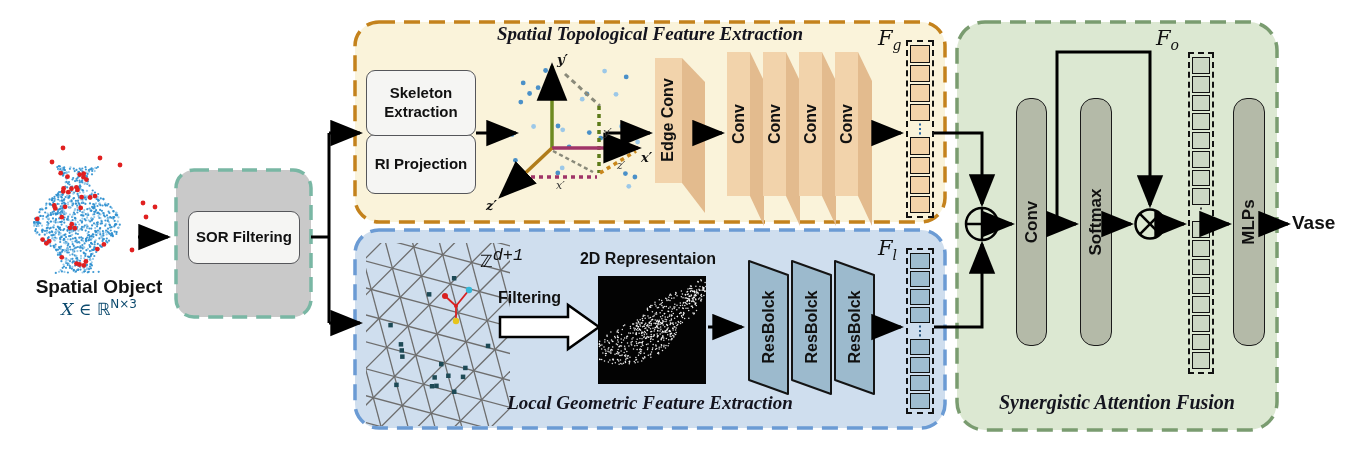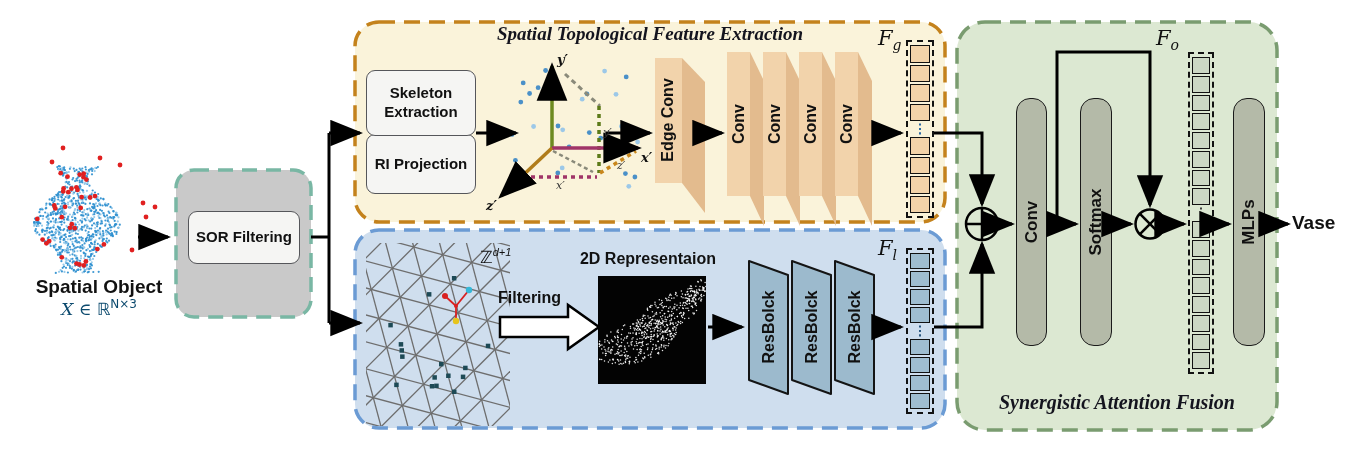--- a/index.html
+++ b/index.html
@@ -1905,33 +1905,36 @@
   <div class="vlabel z10" style="left:739px;top:124px;font-size:16px;">Conv</div>
   <div class="vlabel z10" style="left:775px;top:124px;font-size:16px;">Conv</div>
   <div class="vlabel z10" style="left:811px;top:124px;font-size:16px;">Conv</div>
   <div class="vlabel z10" style="left:847px;top:124px;font-size:16px;">Conv</div>
 
   <div class="abs z10 flabel" style="left:878px;top:26px;">
     <span>F</span><sub>g</sub>
   </div>
 
   <div class="abs z10" style="left:480px;top:246px;font-family:'DejaVu Sans',sans-serif;font-size:17px;color:#111;">
-    <span>ℤ</span><sup style="font-size:11px;font-style:italic;font-family:Liberation Sans, sans-serif;">d+1</sup>
+    <span>ℤ</span><sup style="font-size:17px;font-style:italic;font-family:Liberation Mono, monospace;">d+1</sup>
   </div>
   <div class="abs z10 blabel" style="left:498px;top:289px;font-size:16px;">Filtering</div>
   <div class="abs z10 blabel" style="left:578px;top:250px;width:140px;text-align:center;font-size:16px;">2D Representaion</div>
 
   <div class="vlabel z10" style="left:769px;top:327px;font-size:16px;">ResBolck</div>
   <div class="vlabel z10" style="left:812px;top:327px;font-size:16px;">ResBolck</div>
   <div class="vlabel z10" style="left:855px;top:327px;font-size:16px;">ResBolck</div>
 
   <div class="abs z10 flabel" style="left:878px;top:236px;">
     <span>F</span><sub>l</sub>
   </div>
 
+  <div class="abs z10 title" style="left:355px;top:392px;width:590px;font-size:19px;">
+    <span>Local Geometric Feature Extraction</span>
+  </div>
 
   <div class="abs z10 flabel" style="left:1156px;top:26px;">
     <span>F</span><sub>o</sub>
   </div>
   <div class="abs z10 title" style="left:957px;top:391px;width:320px;font-size:20px;">
     <span>Synergistic Attention Fusion</span>
   </div>
   <div class="abs z10 blabel" style="left:1292px;top:212px;font-size:19px;">Vase</div>
 
 </div>

